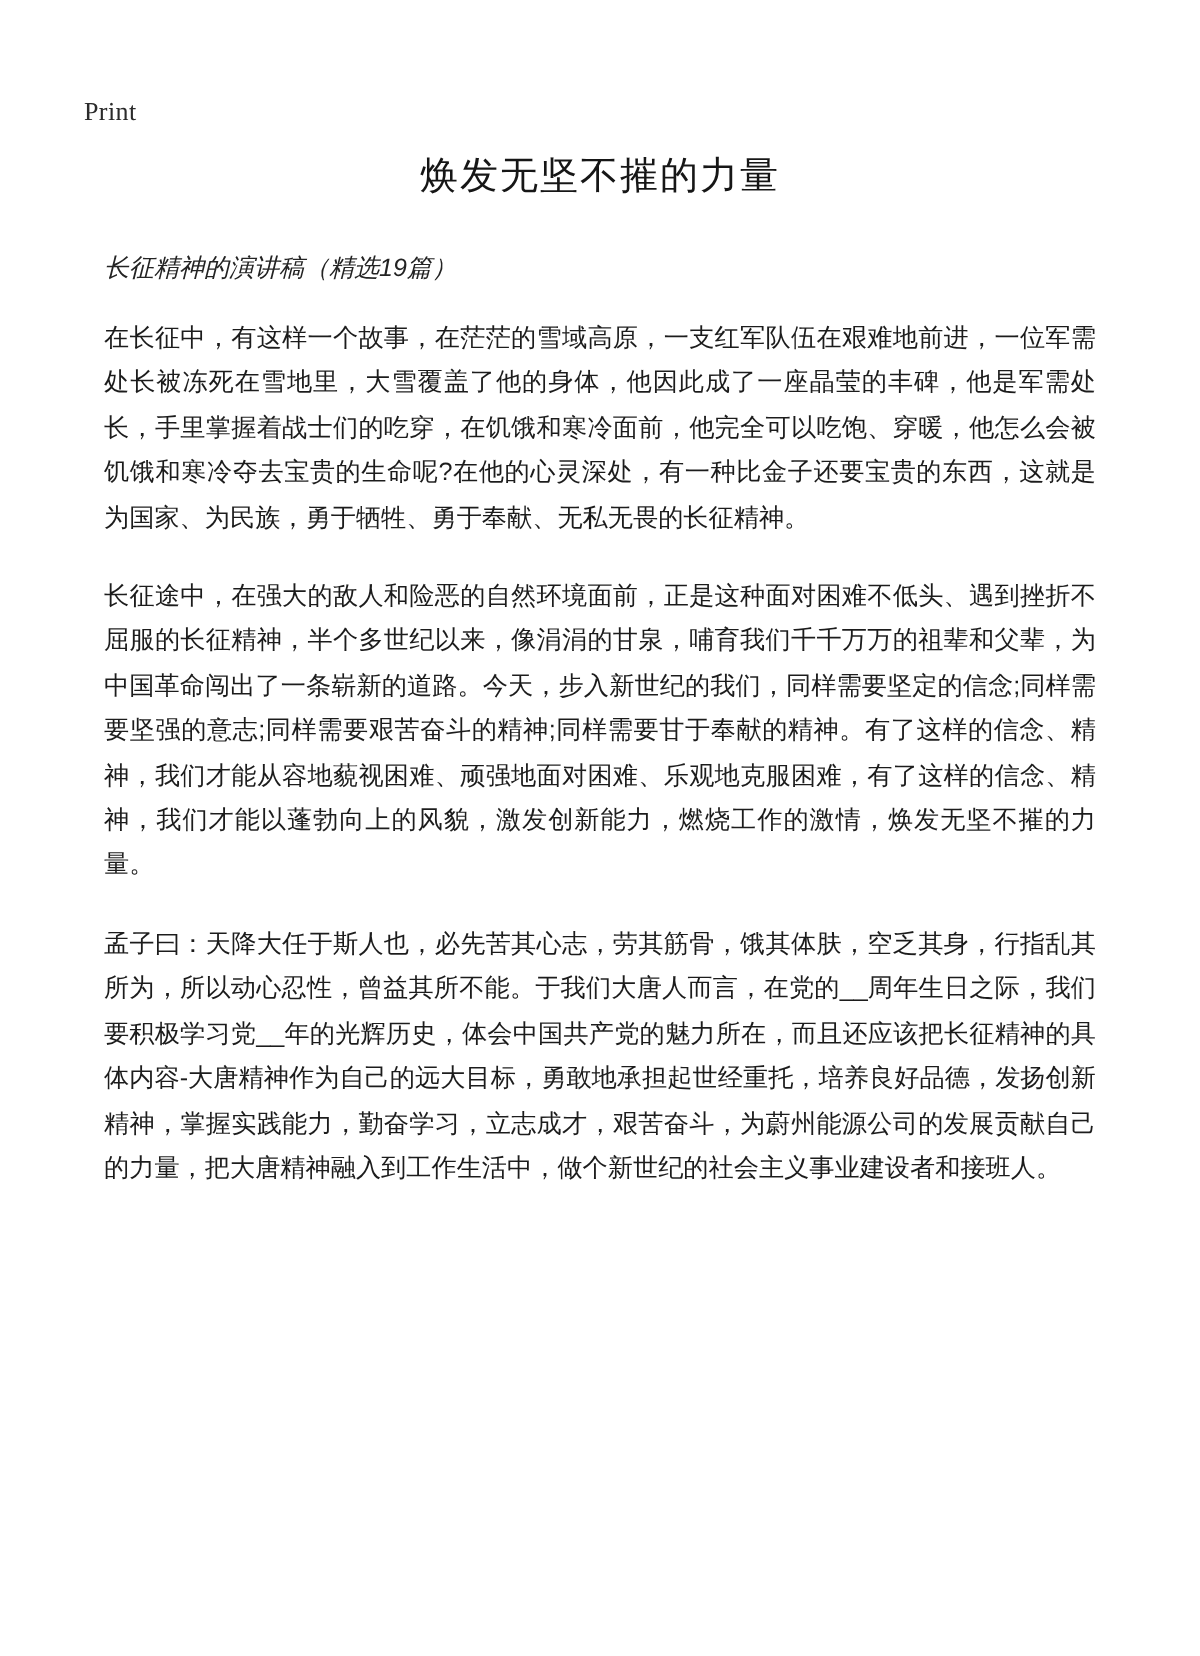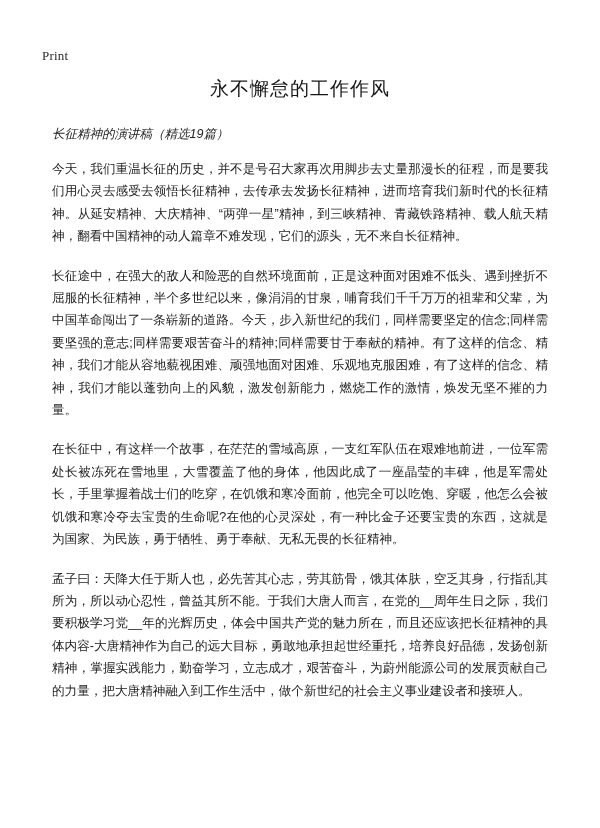--- a/index.html
+++ b/index.html
@@ -75,24 +75,23 @@
 </style>
 </head>
 <body>
 
 <div class="page">
 
   <div class="print-link">Print</div>
 
   <div class="content">
 
-    <h1 class="doc-title">永不懈怠的工作作风</h1>
+    <h1 class="doc-title">焕发无坚不摧的力量</h1>
 
     <div class="doc-subtitle">长征精神的演讲稿（精选19篇）</div>
 
 
-    <p class="para">今天，我们重温长征的历史，并不是号召大家再次用脚步去丈量那漫长的征程，而是要我们用心灵去感受去领悟长征精神，去传承去发扬长征精神，进而培育我们新时代的长征精神。从延安精神、大庆精神、“两弹一星”精神，到三峡精神、青藏铁路精神、载人航天精神，翻看中国精神的动人篇章不难发现，它们的源头，无不来自长征精神。</p>
+    <p class="para">在长征中，有这样一个故事，在茫茫的雪域高原，一支红军队伍在艰难地前进，一位军需处长被冻死在雪地里，大雪覆盖了他的身体，他因此成了一座晶莹的丰碑，他是军需处长，手里掌握着战士们的吃穿，在饥饿和寒冷面前，他完全可以吃饱、穿暖，他怎么会被饥饿和寒冷夺去宝贵的生命呢?在他的心灵深处，有一种比金子还要宝贵的东西，这就是为国家、为民族，勇于牺牲、勇于奉献、无私无畏的长征精神。</p>
     <p class="para">长征途中，在强大的敌人和险恶的自然环境面前，正是这种面对困难不低头、遇到挫折不屈服的长征精神，半个多世纪以来，像涓涓的甘泉，哺育我们千千万万的祖辈和父辈，为中国革命闯出了一条崭新的道路。今天，步入新世纪的我们，同样需要坚定的信念;同样需要坚强的意志;同样需要艰苦奋斗的精神;同样需要甘于奉献的精神。有了这样的信念、精神，我们才能从容地藐视困难、顽强地面对困难、乐观地克服困难，有了这样的信念、精神，我们才能以蓬勃向上的风貌，激发创新能力，燃烧工作的激情，焕发无坚不摧的力量。</p>
-    <p class="para">在长征中，有这样一个故事，在茫茫的雪域高原，一支红军队伍在艰难地前进，一位军需处长被冻死在雪地里，大雪覆盖了他的身体，他因此成了一座晶莹的丰碑，他是军需处长，手里掌握着战士们的吃穿，在饥饿和寒冷面前，他完全可以吃饱、穿暖，他怎么会被饥饿和寒冷夺去宝贵的生命呢?在他的心灵深处，有一种比金子还要宝贵的东西，这就是为国家、为民族，勇于牺牲、勇于奉献、无私无畏的长征精神。</p>
     <p class="para">孟子曰：天降大任于斯人也，必先苦其心志，劳其筋骨，饿其体肤，空乏其身，行指乱其所为，所以动心忍性，曾益其所不能。于我们大唐人而言，在党的__周年生日之际，我们要积极学习党__年的光辉历史，体会中国共产党的魅力所在，而且还应该把长征精神的具体内容-大唐精神作为自己的远大目标，勇敢地承担起世经重托，培养良好品德，发扬创新精神，掌握实践能力，勤奋学习，立志成才，艰苦奋斗，为蔚州能源公司的发展贡献自己的力量，把大唐精神融入到工作生活中，做个新世纪的社会主义事业建设者和接班人。</p>
 
   </div>
 </div>
 
 </body></html>

